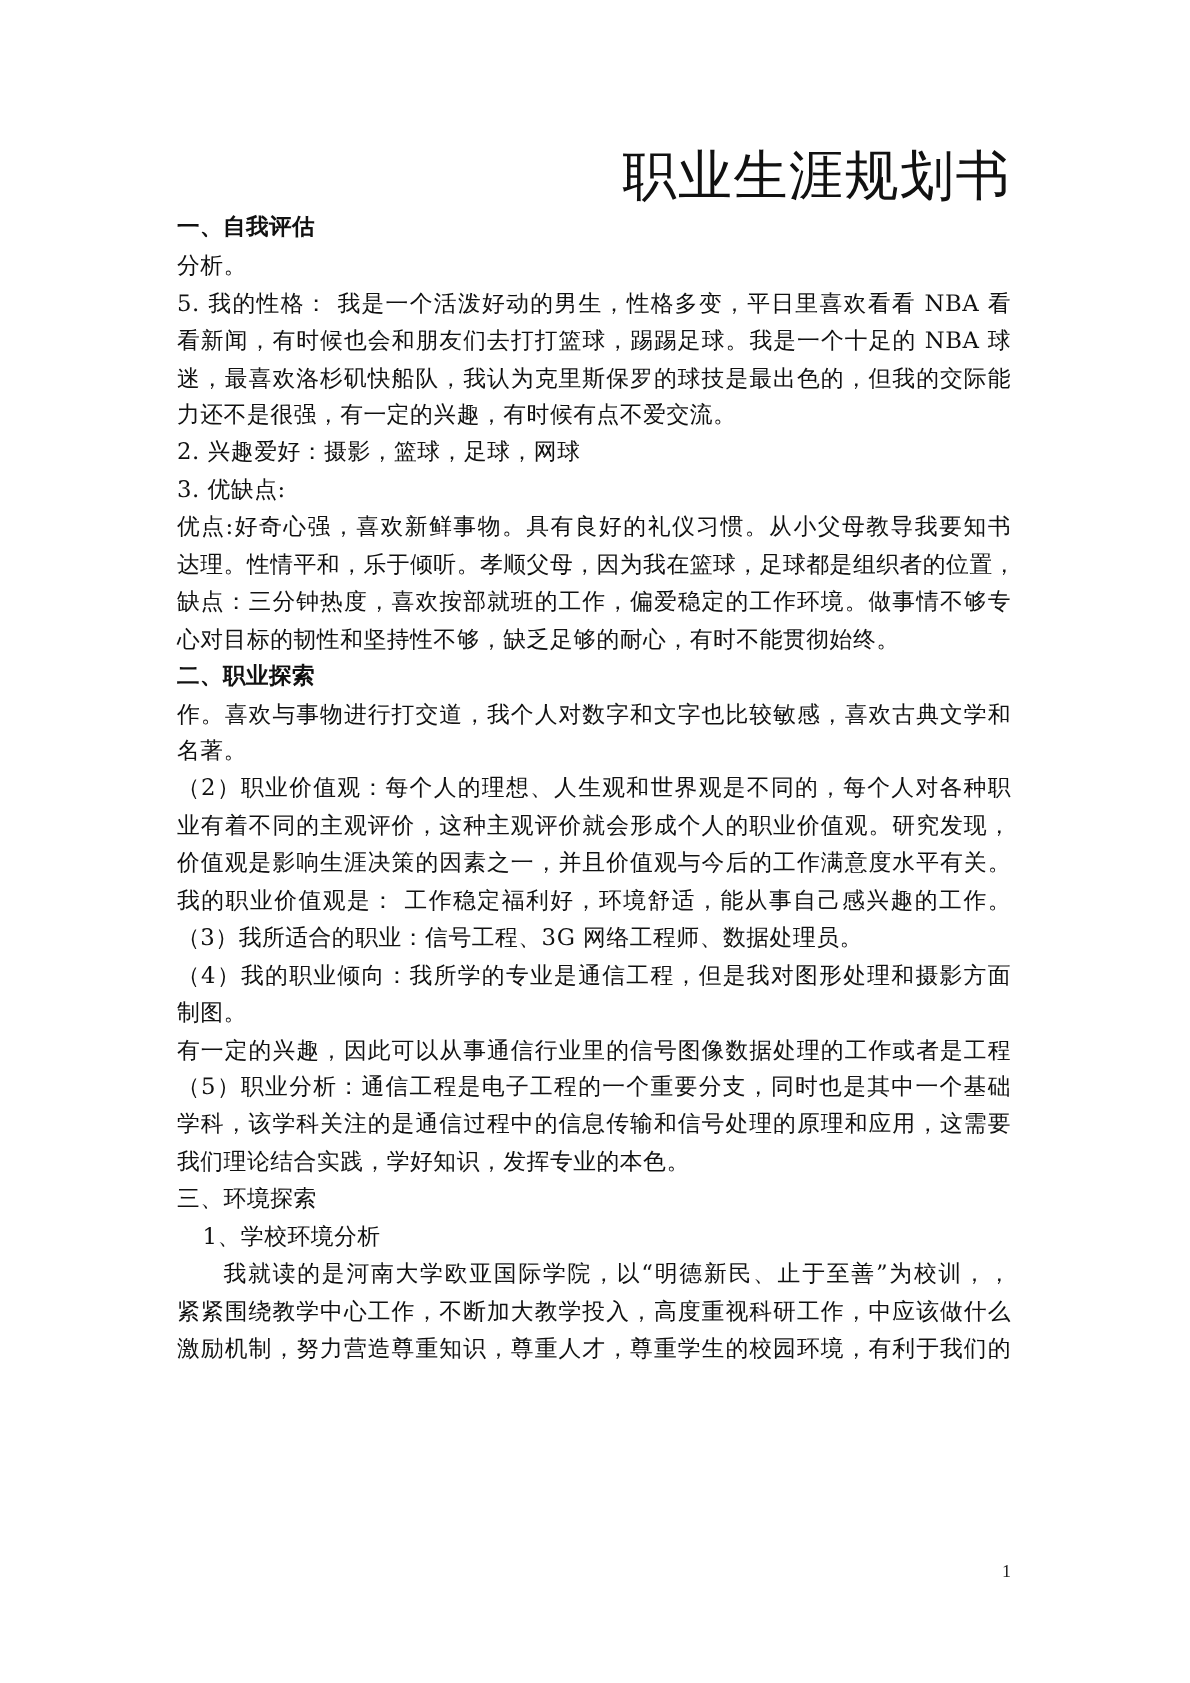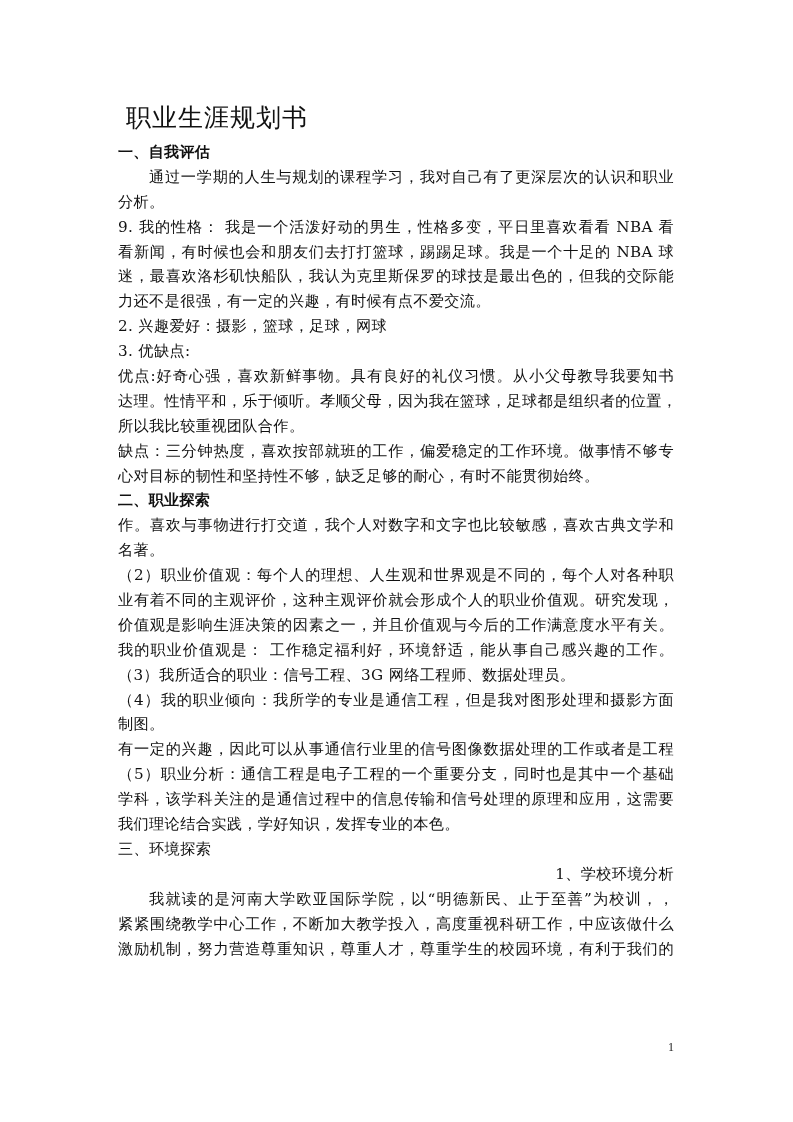--- a/index.html
+++ b/index.html
@@ -1,47 +1,45 @@
 <!DOCTYPE html>
 <html><head>
 <meta charset="utf-8">
 <style>
   html, body { margin: 0; padding: 0; background: #ffffff; }
   body { width: 793px; height: 1122px; position: relative; overflow: hidden;
          font-family: "DejaVu Serif", "Liberation Serif", serif; color: #111; }
   .page { position: absolute; left: 0; top: 0; width: 793px; height: 1122px; background: #fff; }
   .content { position: absolute; left: 118px; top: 96px; width: 556px; }
-  .title { text-align: left; font-family: "DejaVu Sans", "Liberation Sans", sans-serif;
-           font-size: 25px; line-height: 44px; height: 44px; margin: 0 0 0 8px; letter-spacing: 1px; font-weight: normal; }
+  .title { text-align: right; font-family: "DejaVu Sans", "Liberation Sans", sans-serif;
+           font-size: 36px; line-height: 44px; height: 44px; margin: 0 0 0 8px; letter-spacing: 1px; font-weight: normal; }
   .line { font-size: 15.2px; line-height: 24.9px; height: 24.9px; white-space: nowrap; margin: 0; letter-spacing: 0.35px; }
   .h1 { font-family: Liberation Serif, serif; font-weight: bold; font-size: 15px; }
   .indent2 { padding-left: 31px; }
-  .indent1 { padding-left: 17px; text-align: right; }
+  .indent1 { padding-left: 17px; }
   .justify { text-align: justify; text-align-last: justify; }
   .page-number { position: absolute; left: 668px; top: 1040px; font-family: "Liberation Serif", serif; font-size: 12px; color: #222; }
 </style>
 </head>
 <body>
 
 <div class="page">
   <div class="content">
     <h1 class="title">职业生涯规划书</h1>
     <div id="lines">
         <p class="line h1">一、自我评估</p>
-        <p class="line indent2 justify">通过一学期的人生与规划的课程学习，我对自己有了更深层次的认识和职业</p>
         <p class="line ">分析。</p>
-        <p class="line justify">9. 我的性格：  我是一个活泼好动的男生，性格多变，平日里喜欢看看 NBA 看</p>
+        <p class="line justify">5. 我的性格：  我是一个活泼好动的男生，性格多变，平日里喜欢看看 NBA 看</p>
         <p class="line justify">看新闻，有时候也会和朋友们去打打篮球，踢踢足球。我是一个十足的 NBA 球</p>
         <p class="line justify">迷，最喜欢洛杉矶快船队，我认为克里斯保罗的球技是最出色的，但我的交际能</p>
         <p class="line ">力还不是很强，有一定的兴趣，有时候有点不爱交流。</p>
         <p class="line ">2. 兴趣爱好：摄影，篮球，足球，网球</p>
         <p class="line ">3. 优缺点:</p>
         <p class="line justify">优点:好奇心强，喜欢新鲜事物。具有良好的礼仪习惯。从小父母教导我要知书</p>
         <p class="line justify">达理。性情平和，乐于倾听。孝顺父母，因为我在篮球，足球都是组织者的位置，</p>
-        <p class="line ">所以我比较重视团队合作。</p>
         <p class="line justify">缺点：三分钟热度，喜欢按部就班的工作，偏爱稳定的工作环境。做事情不够专</p>
         <p class="line ">心对目标的韧性和坚持性不够，缺乏足够的耐心，有时不能贯彻始终。</p>
         <p class="line h1">二、职业探索</p>
         <p class="line justify">作。喜欢与事物进行打交道，我个人对数字和文字也比较敏感，喜欢古典文学和</p>
         <p class="line ">名著。</p>
         <p class="line justify">（2）职业价值观：每个人的理想、人生观和世界观是不同的，每个人对各种职</p>
         <p class="line justify">业有着不同的主观评价，这种主观评价就会形成个人的职业价值观。研究发现，</p>
         <p class="line justify">价值观是影响生涯决策的因素之一，并且价值观与今后的工作满意度水平有关。</p>
         <p class="line justify">我的职业价值观是：  工作稳定福利好，环境舒适，能从事自己感兴趣的工作。</p>
         <p class="line ">（3）我所适合的职业：信号工程、3G 网络工程师、数据处理员。</p>

